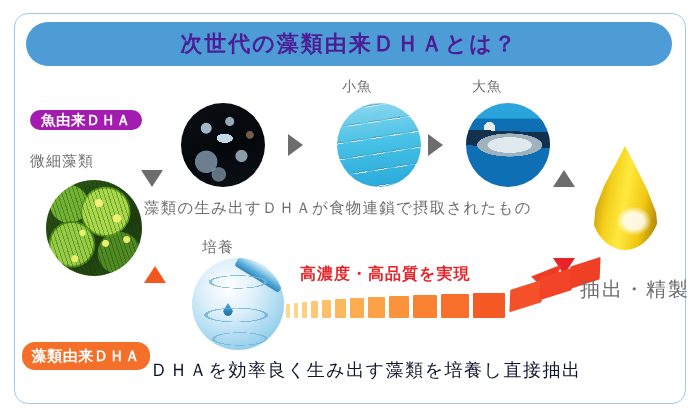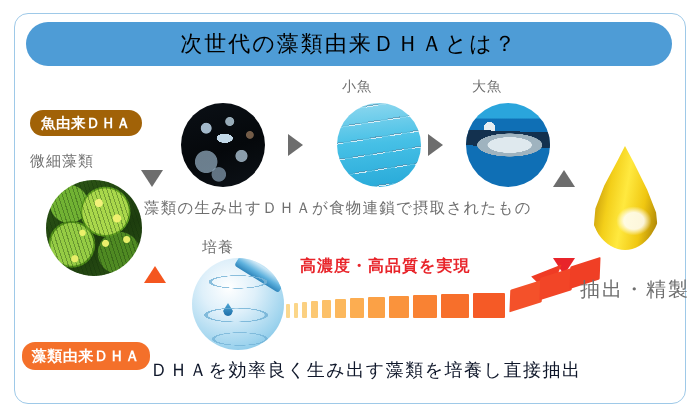--- a/index.html
+++ b/index.html
@@ -16,48 +16,48 @@
     border:1.5px solid #9ec9e8;border-radius:14px;box-sizing:border-box;
     background:#fff;
   }
 
   .title-pill{
     position:absolute;left:26px;top:22px;width:646px;height:44px;
     background:#4e9cd6;border-radius:22px;
     display:flex;align-items:center;justify-content:center;
   }
   .title-text{
-    color:#000000;font-weight:normal;font-size:22px;letter-spacing:2px;
+    color:#4c1d95;font-weight:bold;font-size:22px;letter-spacing:2px;
     white-space:nowrap;
   }
 
   .tag{
     position:absolute;border-radius:13px;display:flex;align-items:center;
     justify-content:center;color:#fff;font-weight:bold;font-size:14.5px;
     letter-spacing:0.5px;white-space:nowrap;
   }
-  .tag-fish{left:30px;top:110px;width:112px;height:26px;background:#a16207;}
+  .tag-fish{left:30px;top:110px;width:112px;height:20px;background:#a21caf;}
   .tag-algae{left:22px;top:302px;width:128px;height:28px;background:#f4702a;
     font-size:15px;margin-top:40px;}
 
   .cap{position:absolute;color:#6f6f6f;font-size:14px;white-space:nowrap;}
   .cap-plankton{left:176px;top:78px;letter-spacing:1px;}
   .cap-smallfish{left:342px;top:78px;letter-spacing:1px;}
   .cap-bigfish{left:472px;top:78px;letter-spacing:1px;}
   .cap-micro{left:30px;top:152px;font-size:15px;letter-spacing:1px;}
   .cap-culture{left:202px;top:238px;font-size:15px;letter-spacing:1px;}
   .cap-extract{left:580px;top:276px;font-size:20px;letter-spacing:2px;}
 
   .chain-text{
     position:absolute;left:144px;top:198px;color:#6f6f6f;font-size:15.5px;
     letter-spacing:1.2px;white-space:nowrap;text-align:center;
   }
 
   .red-head{
-    position:absolute;left:300px;top:256px;color:#e8242a;font-weight:bold;
+    position:absolute;left:300px;top:264px;color:#e8242a;font-weight:bold;
     font-size:16px;letter-spacing:1px;white-space:nowrap;
   }
   .red-bottom{
     position:absolute;left:150px;top:358px;color:#0f172a;font-weight:normal;
     font-size:18px;letter-spacing:1.5px;white-space:nowrap;
   }
 
   
   .disc{position:absolute;border-radius:50%;overflow:hidden;}
 

